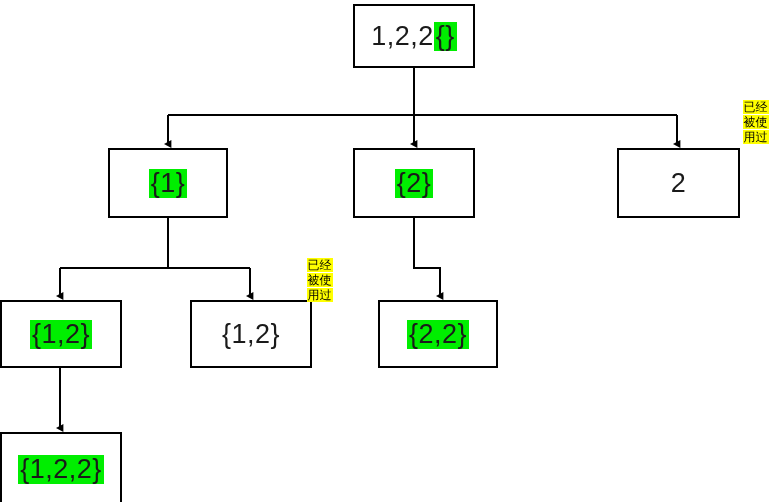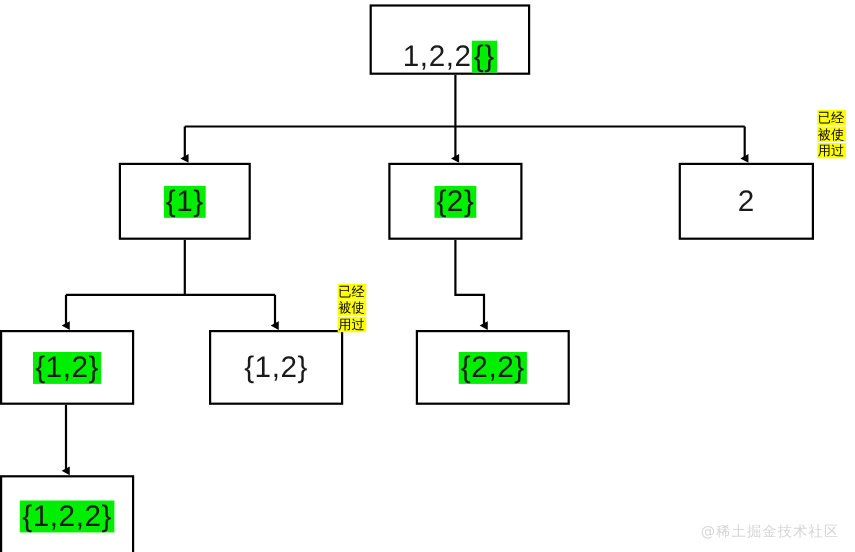--- a/index.html
+++ b/index.html
@@ -108,21 +108,21 @@
       <path d="M60,268 L250,268"></path>
       <path d="M60,268 L60,296" marker-end="url(#arrowhead)"></path>
       <path d="M250,268 L250,296" marker-end="url(#arrowhead)"></path>
 
       <path d="M414,218 L414,268 L440,268 L440,296" marker-end="url(#arrowhead)"></path>
 
       <path d="M60,368 L60,428" marker-end="url(#arrowhead)"></path>
     </g>
   </svg>
 
-  <div class="node" style="left:336px; top:4px; width:146px; height:64px;align-items:flex-end;">
+  <div class="node" style="left:353px; top:4px; width:122px; height:64px;">
     <span class="node-label">
       <span class="plain">1,2,2 </span><span class="hl">{}</span>
     </span>
   </div>
 
   <div class="node" style="left:108px; top:148px; width:120px; height:70px;">
     <span class="node-label">
       <span class="hl">{1}</span>
     </span>
   </div>
@@ -144,35 +144,34 @@
       <span class="hl">{1,2}</span>
     </span>
   </div>
 
   <div class="node" style="left:190px; top:300px; width:122px; height:68px;">
     <span class="node-label">
       <span class="plain">{1,2}</span>
     </span>
   </div>
 
-  <div class="node" style="left:378px; top:300px; width:140px; height:68px;">
+  <div class="node" style="left:378px; top:300px; width:120px; height:68px;">
     <span class="node-label">
       <span class="hl">{2,2}</span>
     </span>
   </div>
 
   <div class="node" style="left:0px; top:432px; width:122px; height:74px;">
     <span class="node-label">
       <span class="hl">{1,2,2}</span>
     </span>
   </div>
 
   <div class="annotation" style="left:694px; top:100px;">
     <span>已经被使用过</span>
   </div>
 
   <div class="annotation" style="left:258px; top:258px;">
     <span>已经被使用过</span>
   </div>
 
-  <div class="watermark">@稀土掘金技术社区</div>
 
 </div>
 
 </body></html>

